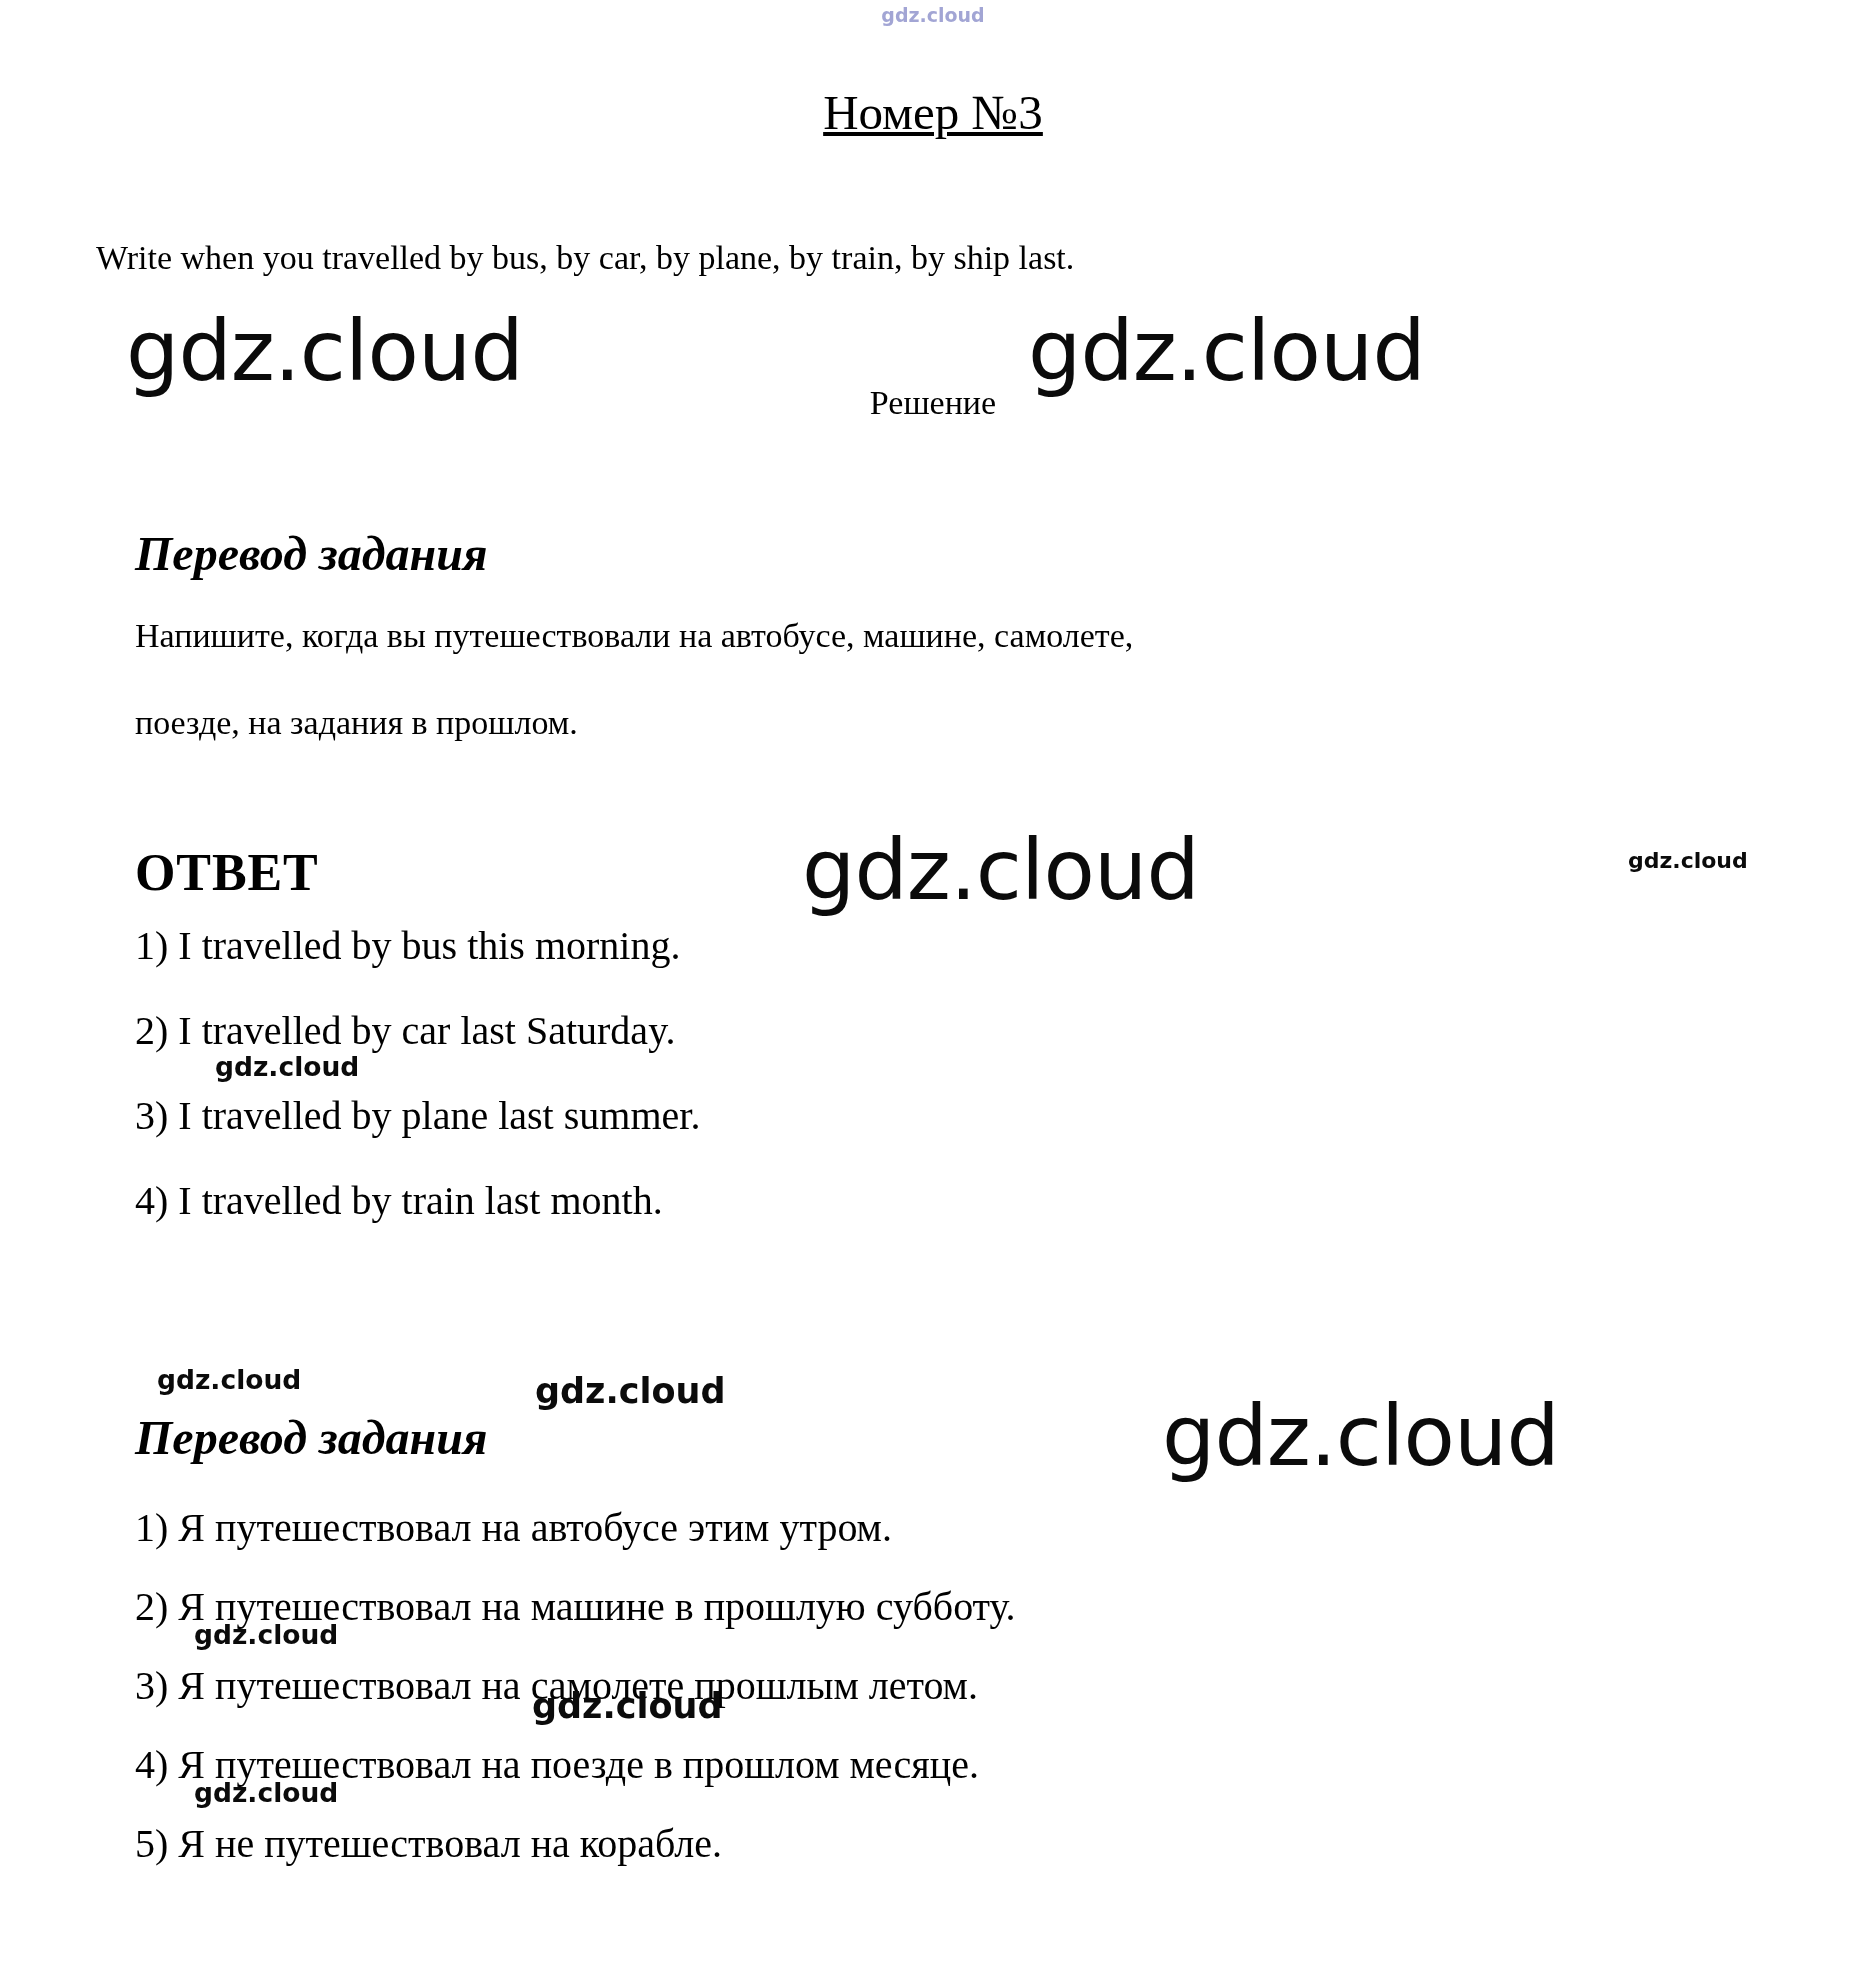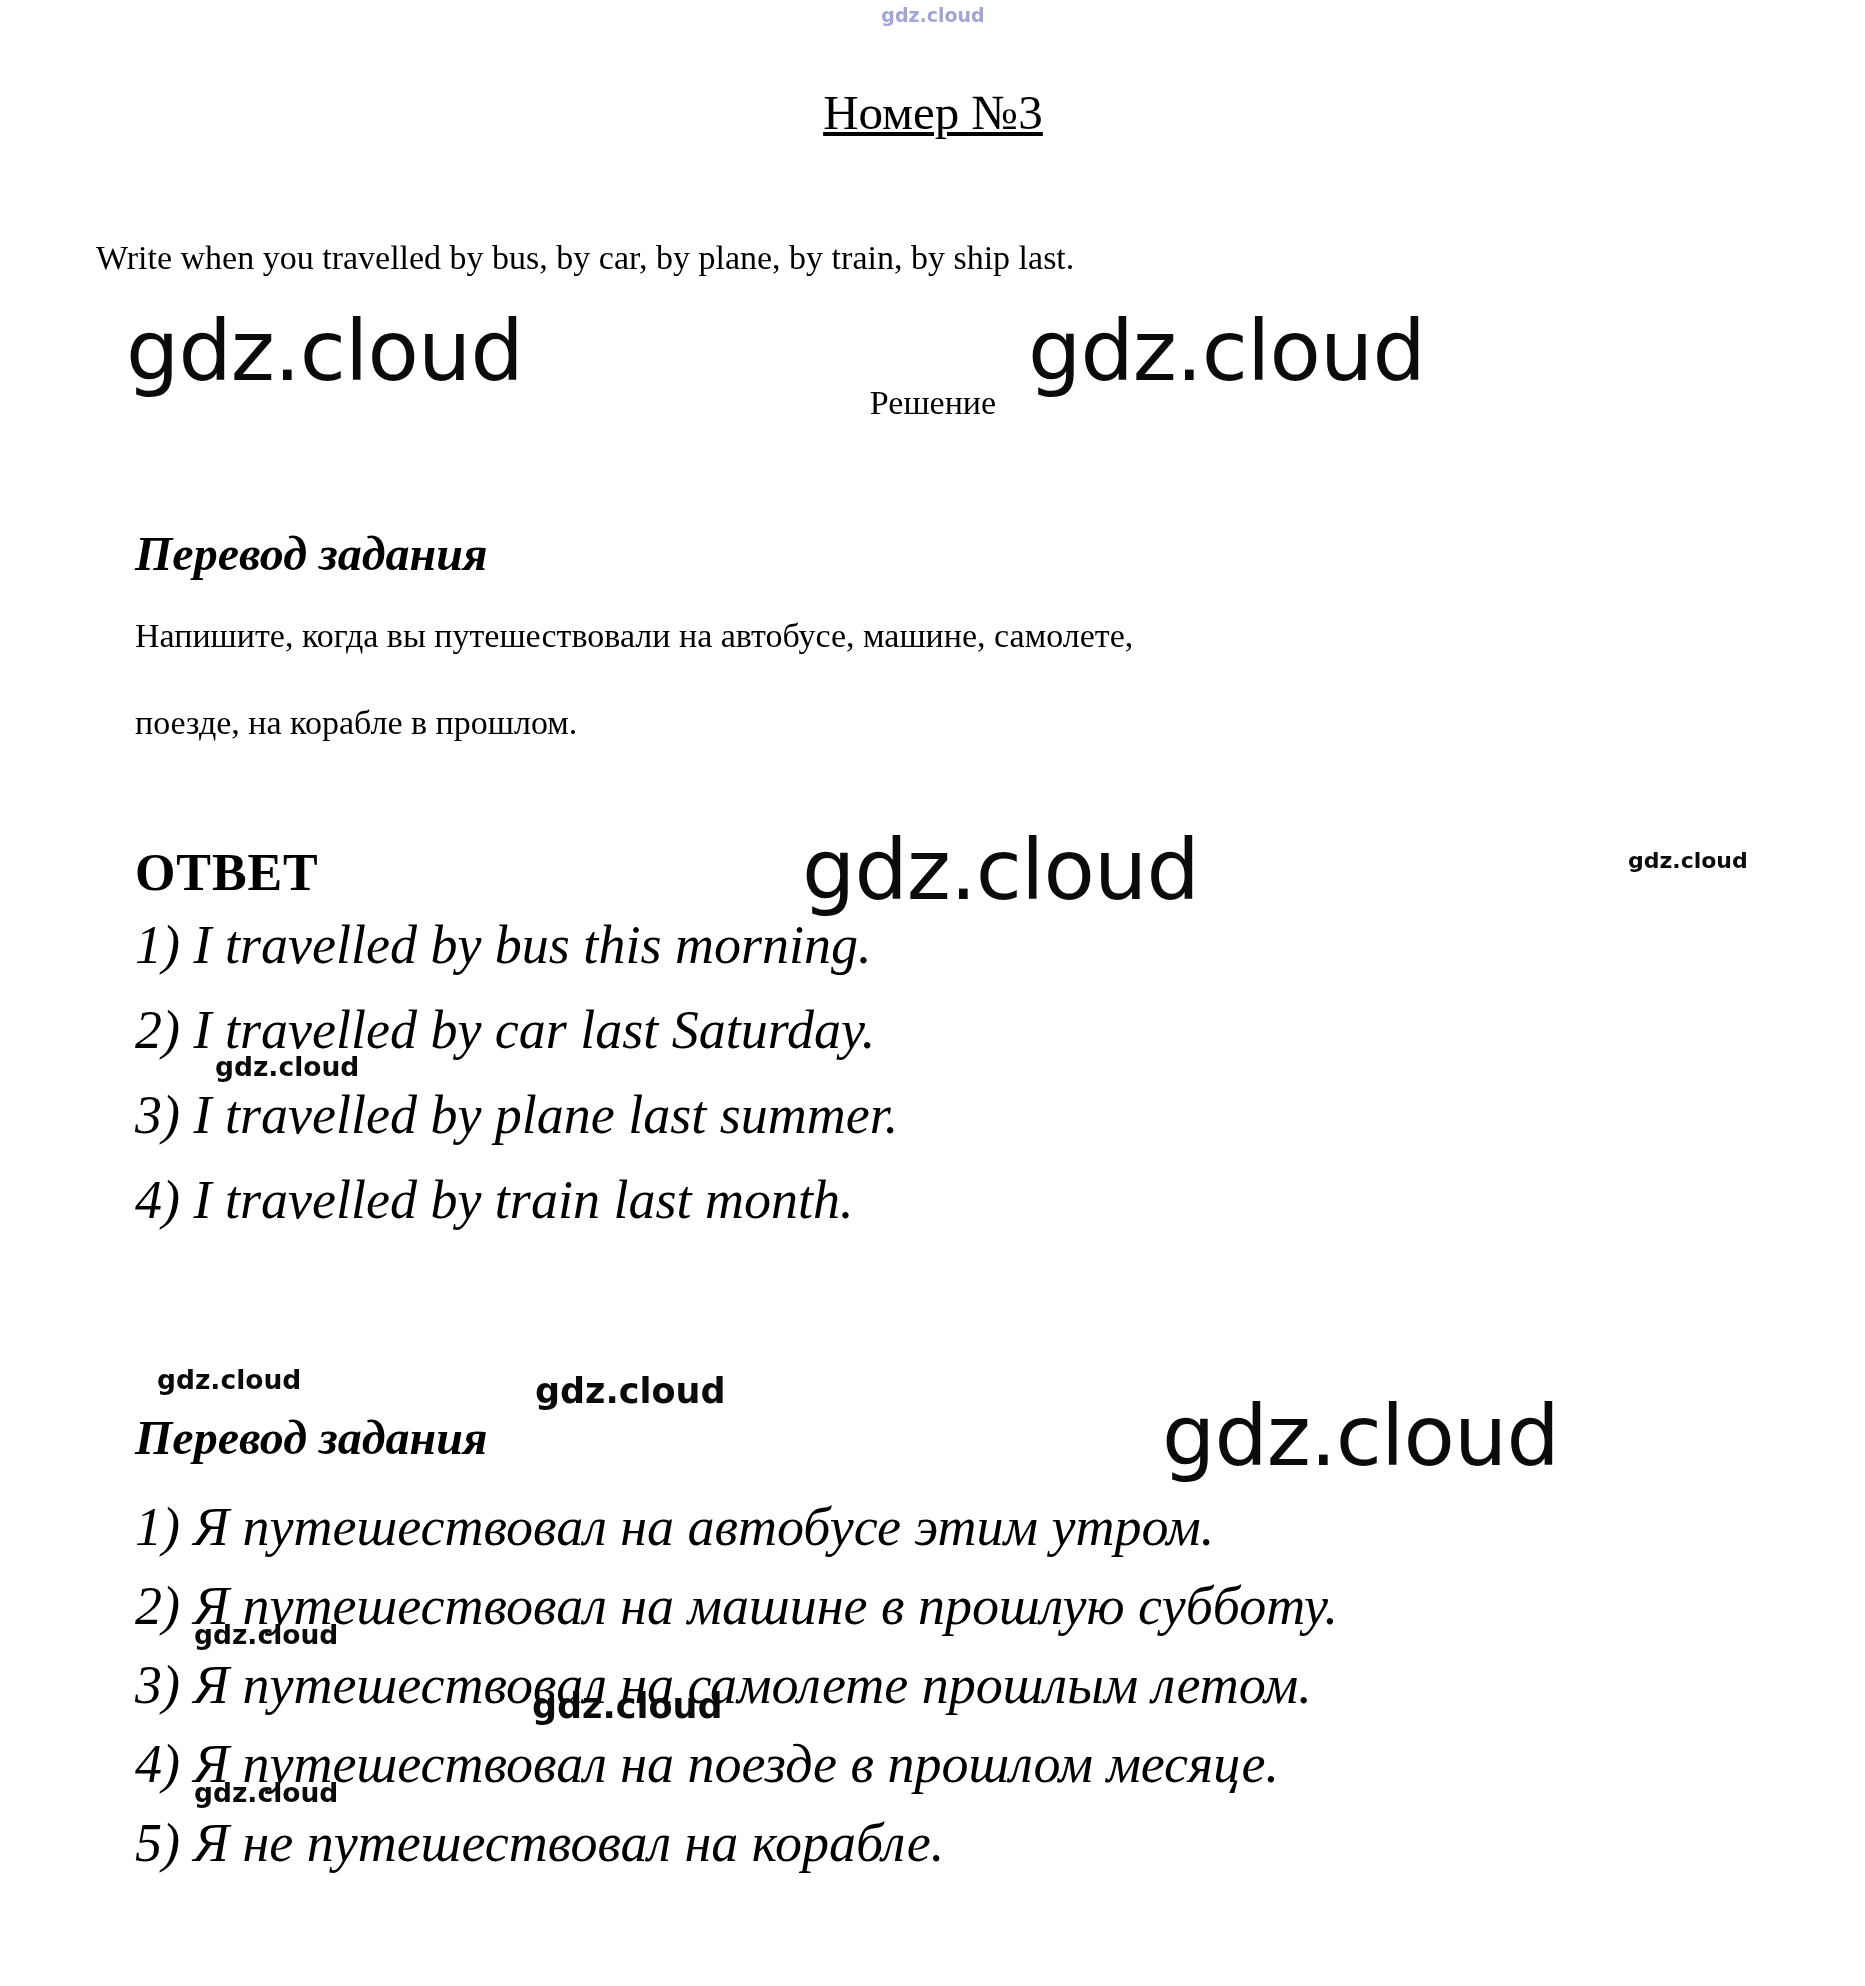--- a/index.html
+++ b/index.html
@@ -17,21 +17,21 @@
 
   .title-text { font-size: 49px; text-decoration: underline; }
   .body-text  { font-size: 34px; }
   .heading-italic { font-size: 48px; font-weight: bold; font-style: italic; }
   .heading-caps   { font-size: 52px; font-weight: bold; letter-spacing: 0.9px; }
 
   .para { line-height: 87px; white-space: nowrap; }
   .para div { white-space: nowrap; }
 
   ul.answers { list-style: none; }
-  ul.answers li { font-size: 54px; white-space: nowrap; font-style: italic; }
+  ul.answers li { font-size: 40px; white-space: nowrap; }
   ul.answers-en li { line-height: 85px; }
   ul.answers-ru li { line-height: 79px; }
 
   .wm {
     font-family: "DejaVu Sans", "Liberation Sans", sans-serif;
     color: #0b0b0b;
     white-space: nowrap;
   }
   .wm-lg { font-size: 84px; font-weight: 500; letter-spacing: -0.9px; }
   .wm-md { font-size: 35px; font-weight: bold; }
@@ -56,21 +56,21 @@
   <div class="abs body-text" style="top:239px; left:96px;">Write when you travelled by bus, by car, by plane, by train, by ship last.</div>
 
   <div class="abs wm wm-lg" style="top:302px; left:126px;">gdz.cloud</div>
   <div class="abs center body-text" style="top:384px;">Решение</div>
   <div class="abs wm wm-lg" style="top:302px; left:1028px;">gdz.cloud</div>
 
   <div class="abs heading-italic" style="top:526px; left:135px;">Перевод задания</div>
 
   <div class="abs body-text para" style="top:592px; left:135px;">
     <div>Напишите, когда вы путешествовали на автобусе, машине, самолете,</div>
-    <div>поезде, на корабле в прошлом.</div>
+    <div>поезде, на задания в прошлом.</div>
   </div>
 
   <div class="abs heading-caps" style="top:843px; left:135px;">ОТВЕТ</div>
   <div class="abs wm wm-lg" style="top:821px; left:802px;">gdz.cloud</div>
   <div class="abs wm wm-xs" style="top:848px; left:1628px;">gdz.cloud</div>
 
   <ul class="abs answers answers-en" style="top:903px; left:135px;">
     <li>1) I travelled by bus this morning.</li>
     <li>2) I travelled by car last Saturday.</li>
     <li>3) I travelled by plane last summer.</li>

